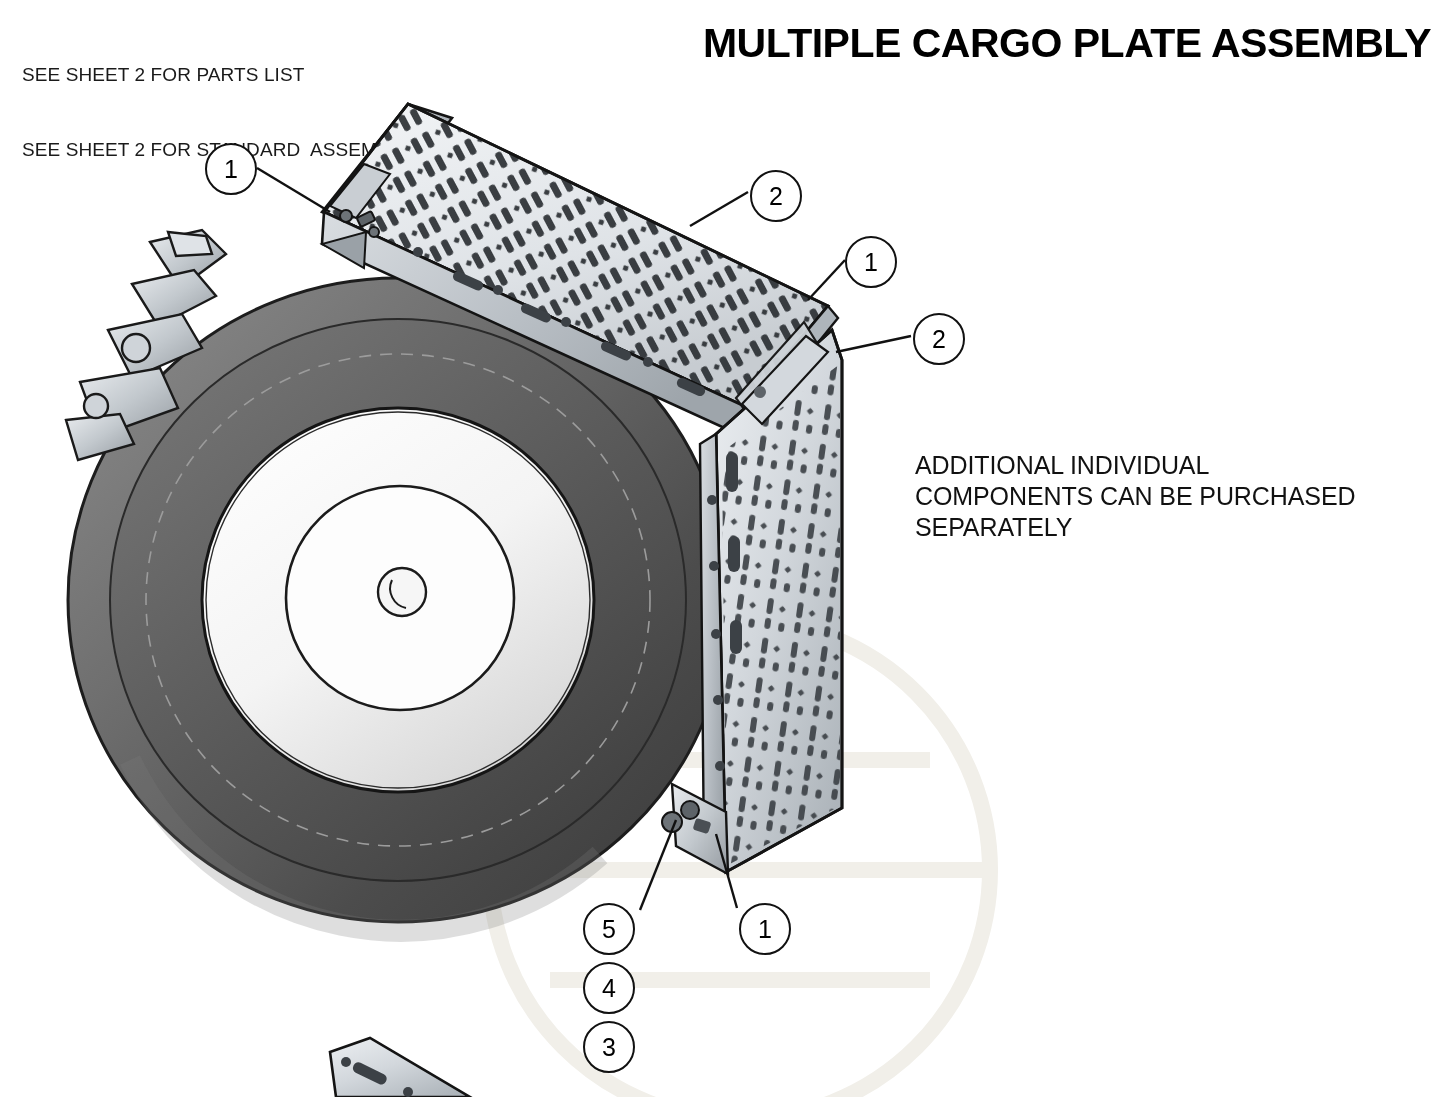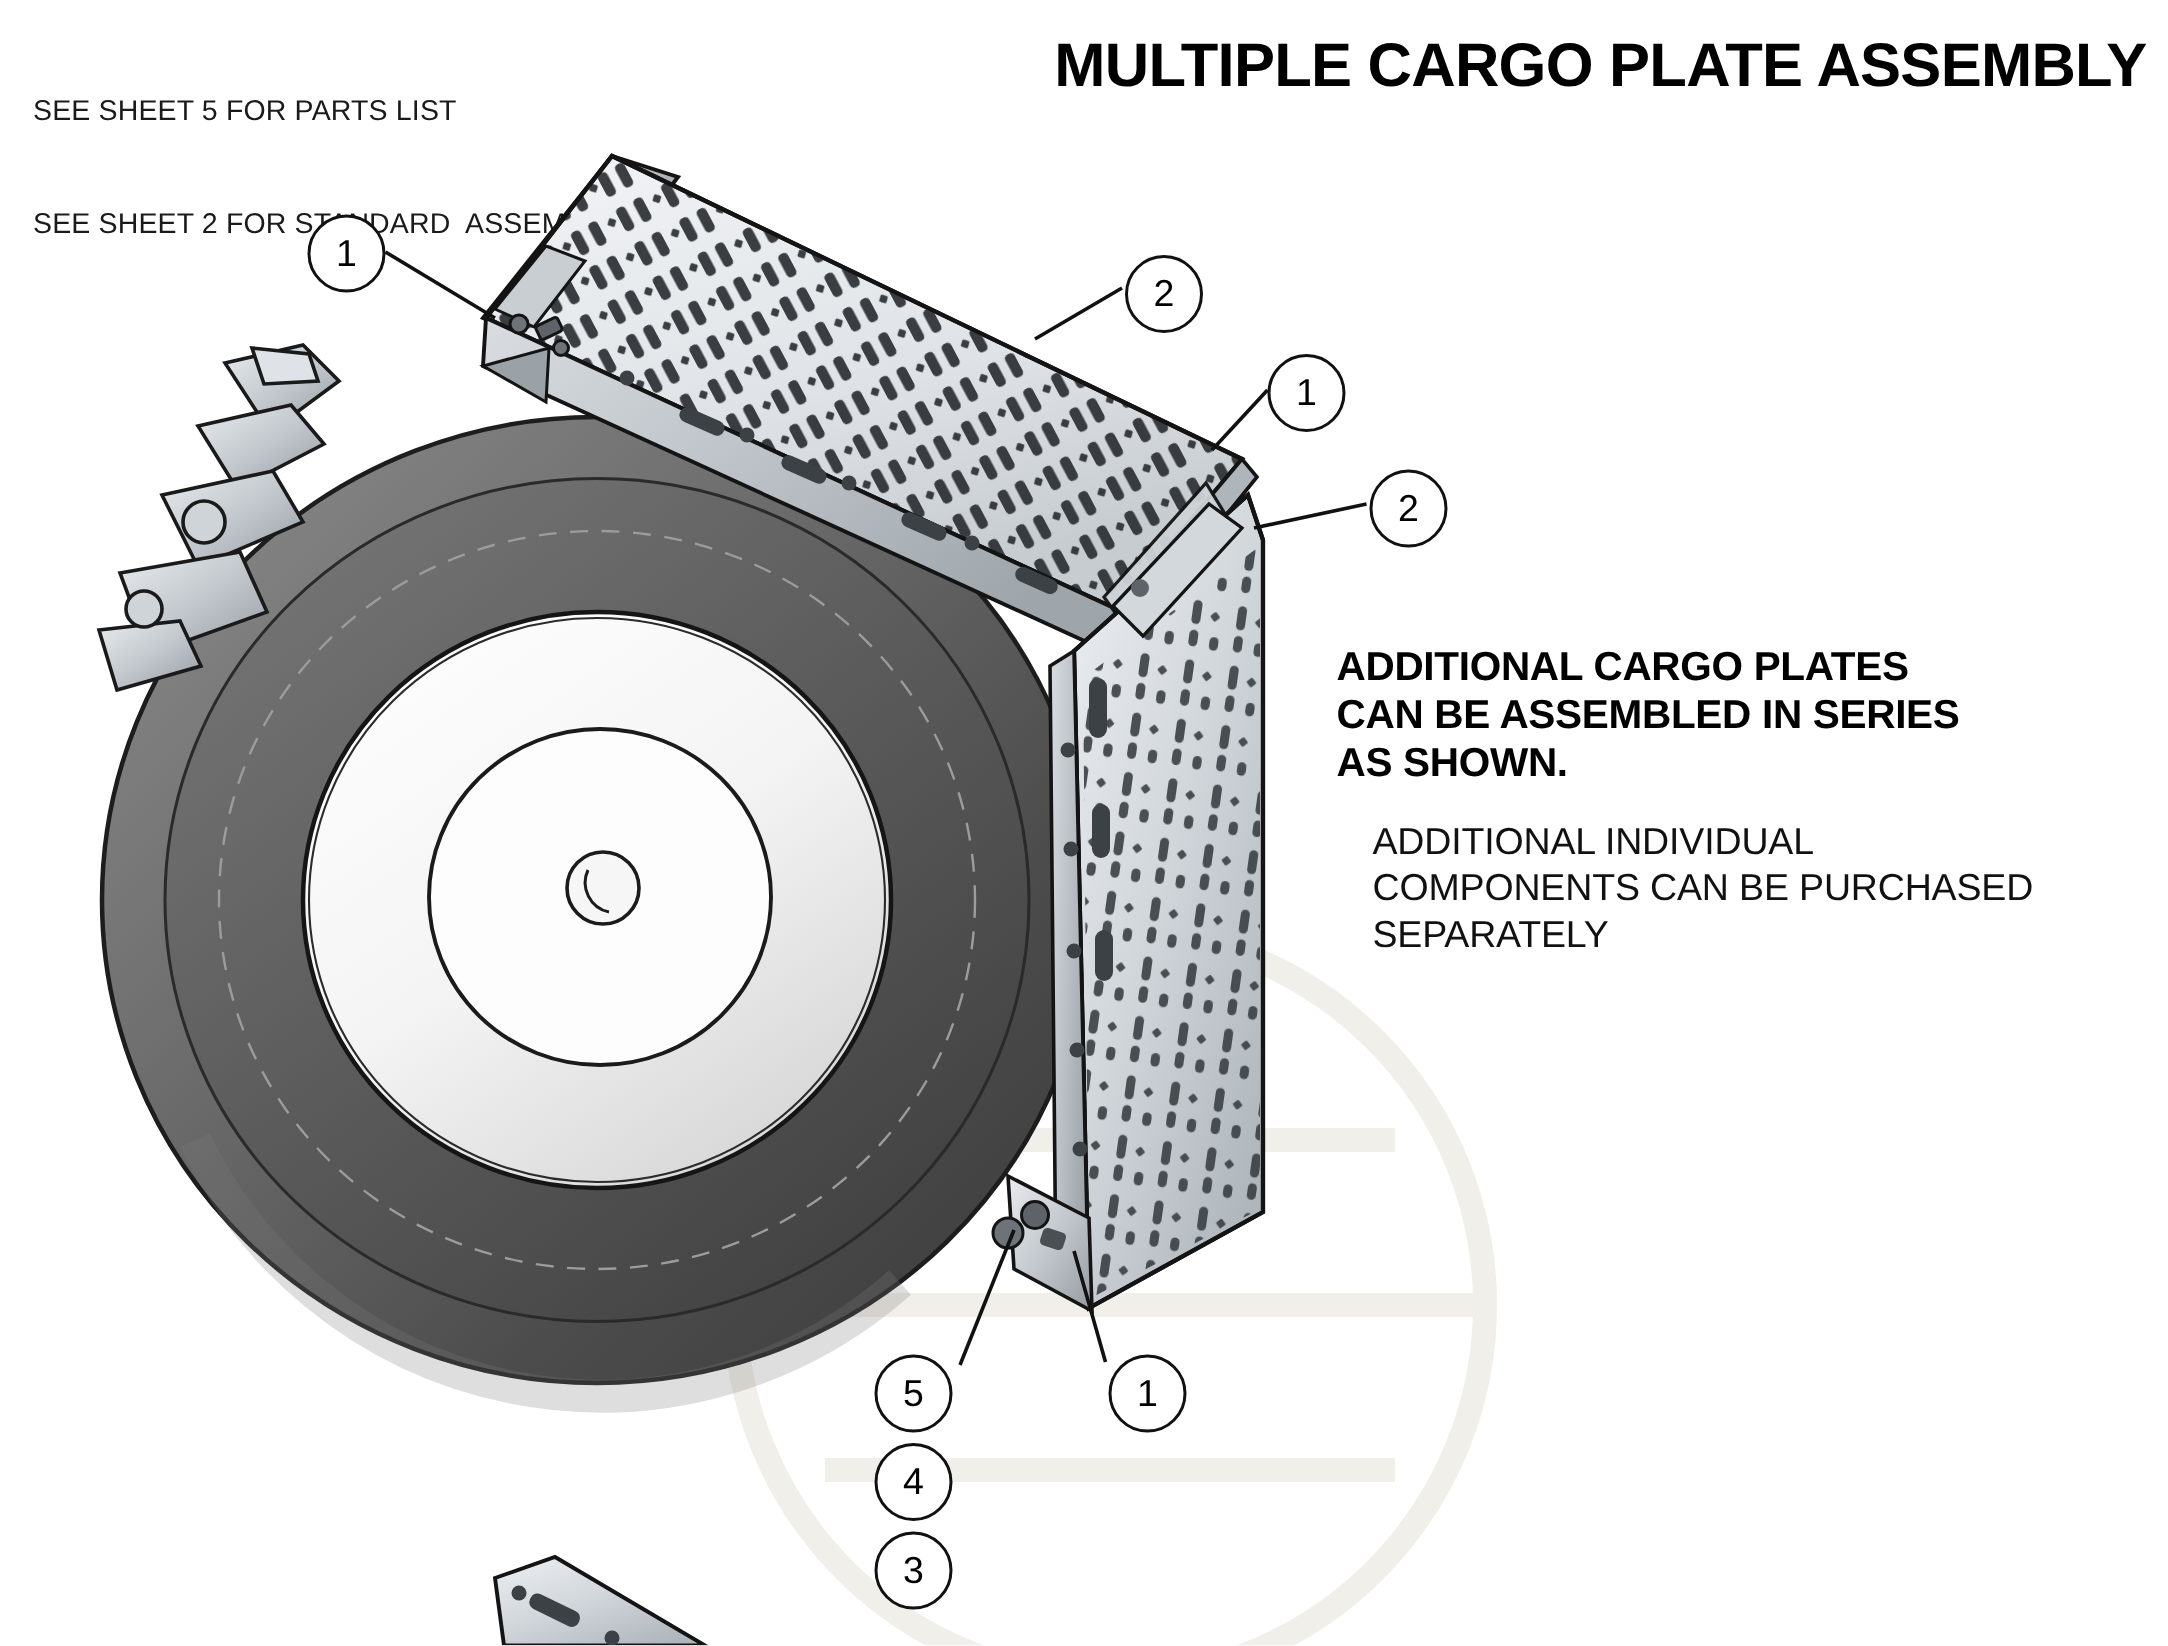--- a/index.html
+++ b/index.html
@@ -114,21 +114,21 @@
     height: 1097px;
     z-index: 2;
   }
 </style>
 </head>
 <body>
 
 <div id="page">
 
   <div class="sheet-notes">
-    <div>SEE SHEET 5 FOR PARTS LIST</div>
+    <div>SEE SHEET 2 FOR PARTS LIST</div>
     <div>SEE SHEET 2 FOR STANDARD  ASSEMBLY</div>
   </div>
 
   <div class="main-title">MULTIPLE CARGO PLATE ASSEMBLY</div>
 
   <svg class="watermark" viewBox="0 0 620 620">
     <g stroke="#f1efe9" stroke-width="16" fill="none">
       <circle cx="310" cy="310" r="250"></circle>
       <path d="M60 310 L560 310"></path>
       <path d="M120 200 L500 200"></path>
@@ -311,21 +311,18 @@
       <span>1</span>
     </div>
   <div class="balloon" style="left:583px; top:962px;">
       <span>4</span>
     </div>
   <div class="balloon" style="left:583px; top:1021px;">
       <span>3</span>
     </div>
 
   <div class="note-block">
-    <div class="note-bold">ADDITIONAL CARGO PLATES
-CAN BE ASSEMBLED IN SERIES
-AS SHOWN.</div>
     <div class="note-regular">ADDITIONAL INDIVIDUAL
 COMPONENTS CAN BE PURCHASED
 SEPARATELY</div>
   </div>
 
 </div>
 
 </body></html>

